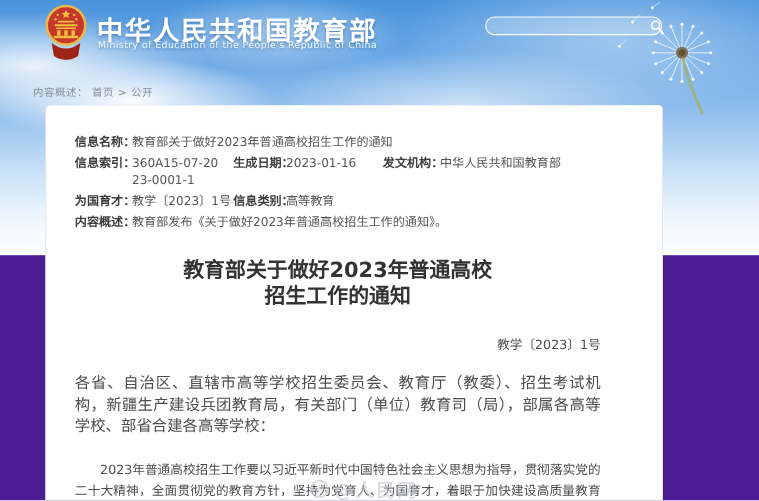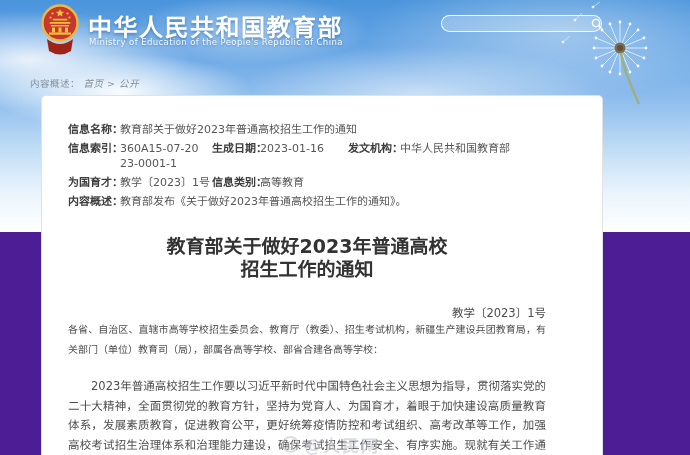--- a/index.html
+++ b/index.html
@@ -64,21 +64,21 @@
     width: 18px; height: 14px; border: none; background: transparent;
     cursor: pointer; display: flex; align-items: center; padding: 0;
   }
 
   
   .breadcrumb {
     position: absolute; left: 30px; top: 76px;
     font-size: 9.5px; color: #85909c; letter-spacing: 0.5px;
     white-space: nowrap;
   }
-  .breadcrumb a { color: #85909c; text-decoration: none; cursor: pointer; font-style: italic; }
+  .breadcrumb a { color: #85909c; text-decoration: none; cursor: pointer; }
 
   
   .card {
     position: absolute; left: 41px; top: 95px;
     width: 562px; height: 360px;
     background: #ffffff;
     border: 1px solid #e2e2e2;
     border-bottom: none;
     border-radius: 5px 5px 0 0;
     padding: 26px 56px 0 26px;
@@ -103,23 +103,25 @@
     text-align: center;
     font-size: 19px; font-weight: bold; color: #333333;
     line-height: 23px;
   }
   .doc-number {
     margin-top: 23px;
     text-align: right;
     font-size: 11.5px; color: #4b4b4b;
   }
   .salutation {
-    font-size: 10px; color: #4d4d4d;
+    margin-top: 21px;
+    font-size: 14px; color: #4d4d4d;
     line-height: 19.5px;
     text-align: justify;
+    font-family: Liberation Mono, monospace;
   }
   .body-para {
     margin-top: 18px;
     font-size: 11.5px; color: #4d4d4d;
     line-height: 19.5px;
     text-align: justify;
     text-indent: 2em;
   }
 
   

